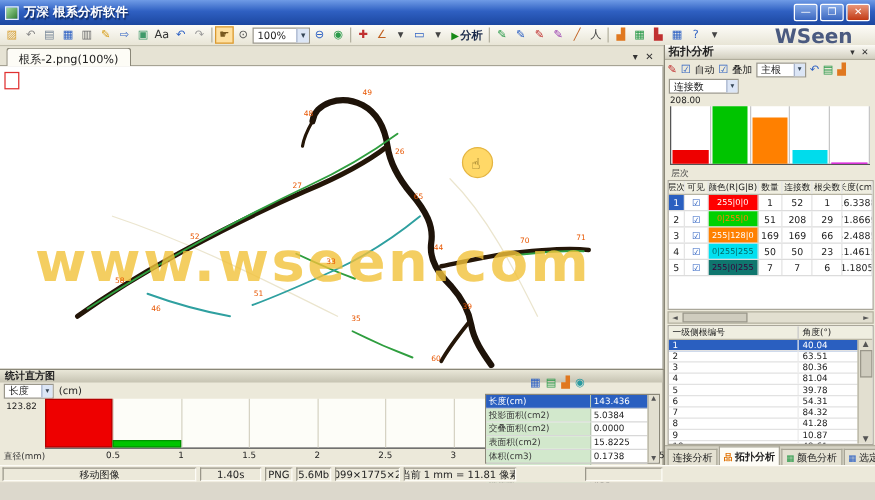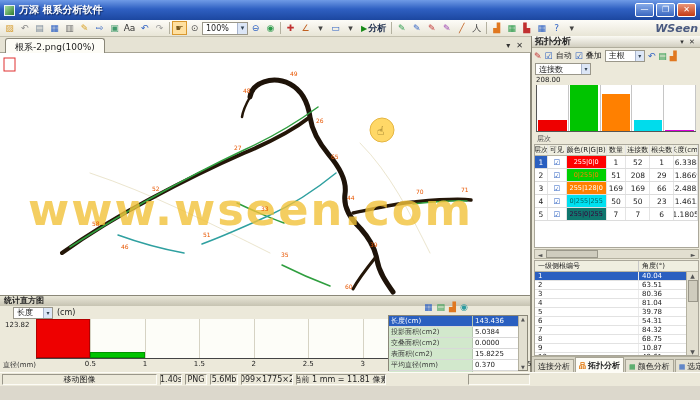--- a/index.html
+++ b/index.html
@@ -14,21 +14,21 @@
 
 .toolbar{position:absolute;left:0;top:20px;width:700px;height:17px;background:linear-gradient(180deg,#fdfcf8,#e8e5d6);border-bottom:1px solid #c2bfae;display:flex;align-items:center;padding:0 2px}
 #toolbar-items{display:flex;align-items:center;height:100%}
 .ticon{min-width:15px;height:14px;font-size:9px;line-height:14px;text-align:center;cursor:pointer;padding:0 1px}
 .ticon.hl{background:#ffe0a0;border:1px solid #d89830;line-height:12px}
 .tsep{width:1px;height:12px;background:#b4b1a0;margin:0 2px}
 .tcombo{width:46px;height:13px;border:1px solid #9a978a;background:#fff;display:flex;align-items:center;justify-content:space-between;font-size:8px;padding:0 0 0 3px;cursor:pointer}
 .tccaret{background:#dce6f6;border-left:1px solid #a8b4cc;height:100%;width:10px;text-align:center;font-size:7px;line-height:11px;color:#345}
 .tanalyze{display:flex;align-items:center;font-size:9px;font-weight:bold;color:#1a2a4a;padding:0 3px;cursor:pointer}
 .tplay{color:#178a17;margin-right:1px;font-size:8px}
-.brand{margin-left:auto;margin-right:0;font-style:italic;font-weight:bold;font-size:11px;color:#4a5a80}
+.brand{margin-left:auto;margin-right:16px;font-weight:bold;font-size:16px;color:#4a5a80}
 
 .tabbar{position:absolute;left:0;top:37px;width:531px;height:16px;background:#e6e3d4;border-bottom:1px solid #a6a394}
 .doctab{position:absolute;left:5px;top:1px;height:15px;background:#fdfcf6;border:1px solid #8a8778;border-bottom:none;border-radius:3px 3px 0 0;padding:2px 9px 0;font-size:9px;cursor:pointer}
 .tabbar-btns{position:absolute;right:8px;top:4px;display:flex;gap:6px;font-size:8px;color:#333}
 .tabbar-btns span{cursor:pointer}
 
 .canvas{position:absolute;left:0;top:53px;width:531px;height:242px;background:#fff;border-right:1px solid #8a8778;overflow:hidden}
 .canvas svg{display:block}
 text.wm{fill:#f2c23a;opacity:.8;font-weight:bold;font-size:44px;letter-spacing:2px}
 text.marker{fill:#e85600;font-size:6px}
@@ -70,21 +70,21 @@
 .rp-vscroll{position:absolute;right:0;top:11px;bottom:0;width:12px;background:#e2dfd0;border-left:1px solid #b4b1a0;display:flex;flex-direction:column;align-items:center;font-size:6px;color:#555}
 .rp-vscroll .sb-thumbv{width:10px;flex:0 0 22px;background:#cfccbe;border:1px solid #9a978a;margin:1px 0;cursor:pointer}
 .rp-vscroll .trackv{flex:1}
 .rp-tabs{position:absolute;left:0;top:320px;width:169px;height:16px;display:flex;align-items:flex-end;background:#d6d3c4;border-top:1px solid #b0ad9c;padding-left:2px;font-size:8px}
 .tab{padding:1px 3px 0;border:1px solid #a8a596;border-bottom:none;background:#e4e1d2;margin-right:1px;display:flex;gap:2px;align-items:center;height:13px;white-space:nowrap;cursor:pointer}
 .tab.active{background:#fdfcf6;font-weight:bold;height:15px}
 .tabicon{font-size:7px}
 
 .hpanel{position:absolute;left:0;top:295px;width:531px;height:77px;background:#ece9da;border-top:1px solid #8a8778;border-right:1px solid #8a8778}
 .hp-title{height:10px;background:linear-gradient(180deg,#e9e7d8,#c6c3b2);font-size:8px;font-weight:bold;padding:0 4px;line-height:10px;color:#222}
-.hp-controls{height:13px;display:flex;align-items:center;gap:4px;padding:0 13px;font-size:8px}
+.hp-controls{height:13px;display:flex;align-items:center;gap:4px;padding:0 3px;font-size:8px}
 .hp-ymax{position:absolute;left:5px;top:25px;font-size:7px}
 .hp-plot{position:absolute;left:36px;top:23px;width:490px;height:40px;border-bottom:1px solid #444;background:#fdfdf8}
 .gline{position:absolute;top:0;bottom:0;width:1px;background:#d6d3c4}
 .hbar{position:absolute;bottom:0;border:1px solid rgba(0,0,0,.25)}
 .hp-ticks{position:absolute;left:36px;top:64px;width:490px;height:9px;font-size:7px}
 .tick{position:absolute;transform:translateX(-50%);top:0}
 .hp-xlabel{position:absolute;left:3px;top:64px;font-size:7px;color:#333}
 .hp-icons{position:absolute;left:424px;top:6px;display:flex;gap:4px;font-size:9px}
 .hp-icons span{cursor:pointer}
 .hp-table{position:absolute;left:388px;top:19px;width:140px;height:56px;background:#fff;border:1px solid #8a8778;font-size:7px;display:flex}
@@ -345,21 +345,21 @@
           <div class="arow">
             <div class="acell id">6</div>
             <div class="acell ang">54.31</div>
           </div>
           <div class="arow">
             <div class="acell id">7</div>
             <div class="acell ang">84.32</div>
           </div>
           <div class="arow">
             <div class="acell id">8</div>
-            <div class="acell ang">68.75</div>
+            <div class="acell ang">41.28</div>
           </div>
           <div class="arow">
             <div class="acell id">9</div>
             <div class="acell ang">10.87</div>
           </div>
           <div class="arow">
             <div class="acell id">10</div>
             <div class="acell ang">49.61</div>
           </div>
         </div>
@@ -442,38 +442,42 @@
           </div>
           <div class="srow">
             <div class="slabel">交叠面积(cm2)</div>
             <div class="sval">0.0000</div>
           </div>
           <div class="srow">
             <div class="slabel">表面积(cm2)</div>
             <div class="sval">15.8225</div>
           </div>
           <div class="srow">
+            <div class="slabel">体积(cm3)</div>
+            <div class="sval">0.1738</div>
+          </div>
+          <div class="srow">
             <div class="slabel">平均直径(mm)</div>
             <div class="sval">0.370</div>
           </div>
           <div class="srow">
             <div class="slabel">连接数</div>
             <div class="sval">488</div>
           </div>
         </div>
     <div class="hp-vscroll">
       <span>▲</span>
       <span>▼</span>
     </div>
   </div>
 </div>
 
 <div class="statusbar" id="statusbar">
       <div class="sseg" style="width: 155px;">移动图像</div>
-      <div class="sseg" style="width: 22px;">1.40s</div>
+      <div class="sseg" style="width: 49px;">1.40s</div>
       <div class="sseg" style="width: 22px;">PNG</div>
       <div class="sseg" style="width: 28px;">5.6Mb</div>
       <div class="sseg" style="width: 52px;">1099×1775×24</div>
       <div class="sseg" style="width: 90px;">当前 1 mm = 11.81 像素</div>
       <div class="sspacer"></div>
       <div class="sseg" style="width: 62px; margin-right: 168px;"></div>
     </div>
 <div class="bottomstrip"></div>
 
 </div>

